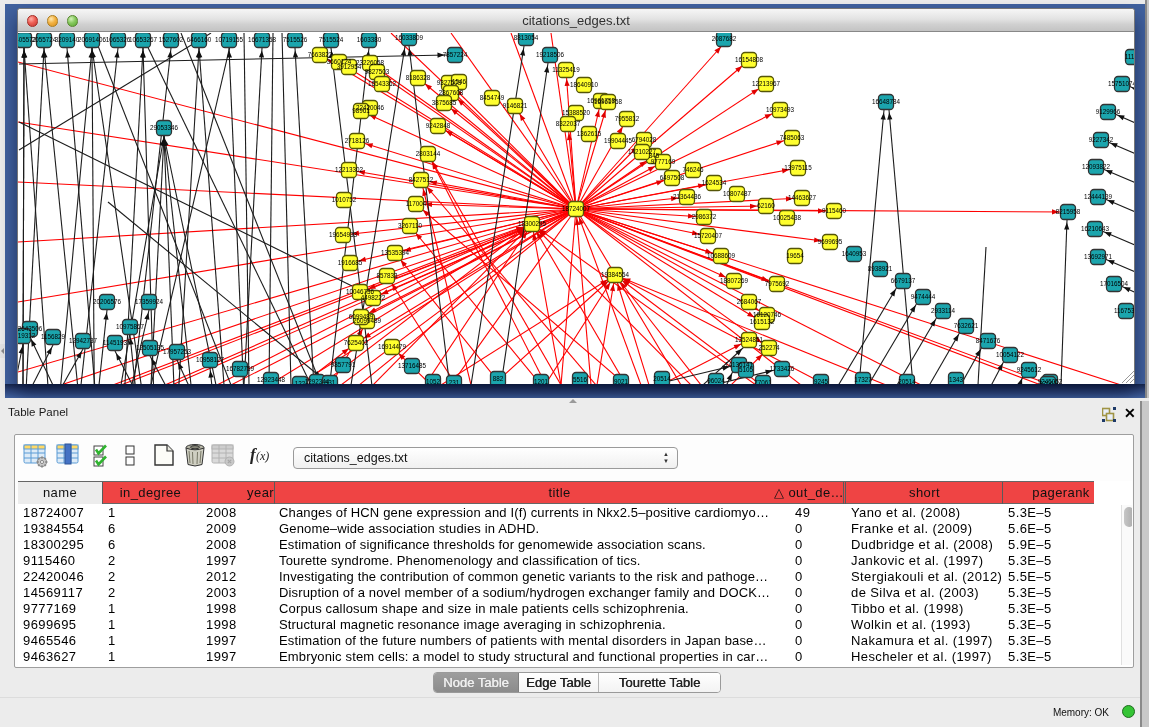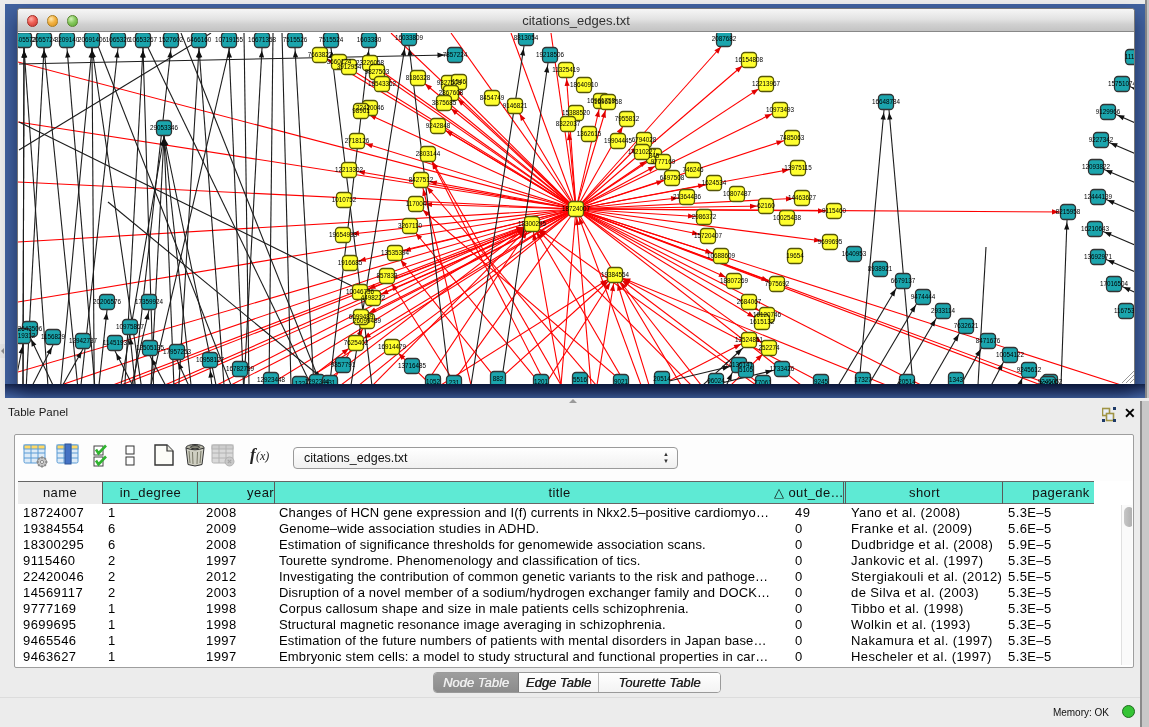--- a/index.html
+++ b/index.html
@@ -42,39 +42,39 @@
   background:#fdfdfd; border:1px solid #9e9e9e; border-radius:2px; }
 
 #toolbar { position:absolute; left:0; top:0; width:100%; height:45px; }
 .tbi { position:absolute; top:8px; }
 #dropdown { position:absolute; left:278px; top:12px; width:385px; height:22px; background:linear-gradient(#fff,#f0f0f0);
   border:1px solid #9a9a9a; border-radius:4px; font-size:12.5px; color:#111; line-height:20px; padding-left:10px; }
 #ddarr { position:absolute; right:8px; top:3px; font-size:6px; color:#333; line-height:7px; text-align:center;}
 
 
 #tbl { position:absolute; left:3px; top:46px; width:1114px; height:186px; background:#fff; overflow:hidden; }
-#thead { position:absolute; left:0; top:0; width:1076px; height:23px; background:#5eead4; border-top:1px solid #666; border-bottom:1px solid #666; }
+#thead { position:absolute; left:0; top:0; width:1076px; height:23px; background:#ef4444; border-top:1px solid #666; border-bottom:1px solid #666; }
 .th { position:absolute; top:0; height:22px; border-right:1px solid #5a5a5a; font-size:13px; letter-spacing:0.4px; color:#111; text-align:center; line-height:22px; }
 #tbody { position:absolute; left:0; top:24px; width:1076px; }
 .tr { position:relative; height:16px; font-size:13px; letter-spacing:0.4px; color:#000; white-space:nowrap; }
 .tr div { position:absolute; top:0; line-height:16px; overflow:hidden; }
 .c0 { left:5px;   width:80px; }
 .c1 { left:90px;  width:90px; }
 .c2 { left:188px; width:70px; }
 .c3 { left:261px; width:494px; text-overflow:ellipsis; letter-spacing:0.15px; }
 .c4 { left:757px; width:70px;margin-left:20px; }
 .c5 { left:833px; width:152px; }
 .c6 { left:990px; width:88px; }
 
 #sbtrack { position:absolute; left:1103px; top:24px; width:15px; height:160px; background:#fafafa; border-left:1px solid #e0e0e0; }
 #sbthumb { position:absolute; left:2px; top:2px; width:10px; height:20px; background:linear-gradient(90deg,#c6c6c6,#ababab); border-radius:5px; }
 
 
 #tabs { position:absolute; left:433px; top:274px; height:21px; display:flex; border:1px solid #9a9a9a; border-radius:4px; overflow:hidden; background:#fff; }
-.tab { font-size:13px; line-height:19px; color:#222; text-shadow:0.4px 0 0 #333; text-align:center; border-right:1px solid #b5b5b5; background:linear-gradient(#fff,#f3f3f3);font-style:italic; }
+.tab { font-size:13px; line-height:19px; color:#222; text-shadow:0.4px 0 0 #333; text-align:center; border-right:1px solid #b5b5b5; background:linear-gradient(#fff,#f3f3f3); }
 .tab.sel { background:linear-gradient(#9d9d9d,#8b8b8b); color:#efefef; text-shadow:0.4px 0 0 #e8e8e8; border-right:1px solid #7f7f7f; }
 .tab:last-child { border-right:none; }
 
 #mem { position:absolute; right:40px; top:309px; font-size:10px; color:#111; }
 #memdot { position:absolute; right:14px; top:307px; width:13px; height:13px; border-radius:50%; background:#35c435; border:1.5px solid #1f6b1f; }
 #statline { position:absolute; left:0; top:299px; width:1142px; height:1px; background:#dcdcdc; }
 #rframe { position:absolute; left:1140px; top:401px; width:9px; height:326px; background:#c8c8c8; border-left:2px solid #8a8a8a; }
 
 
 </style></head>

